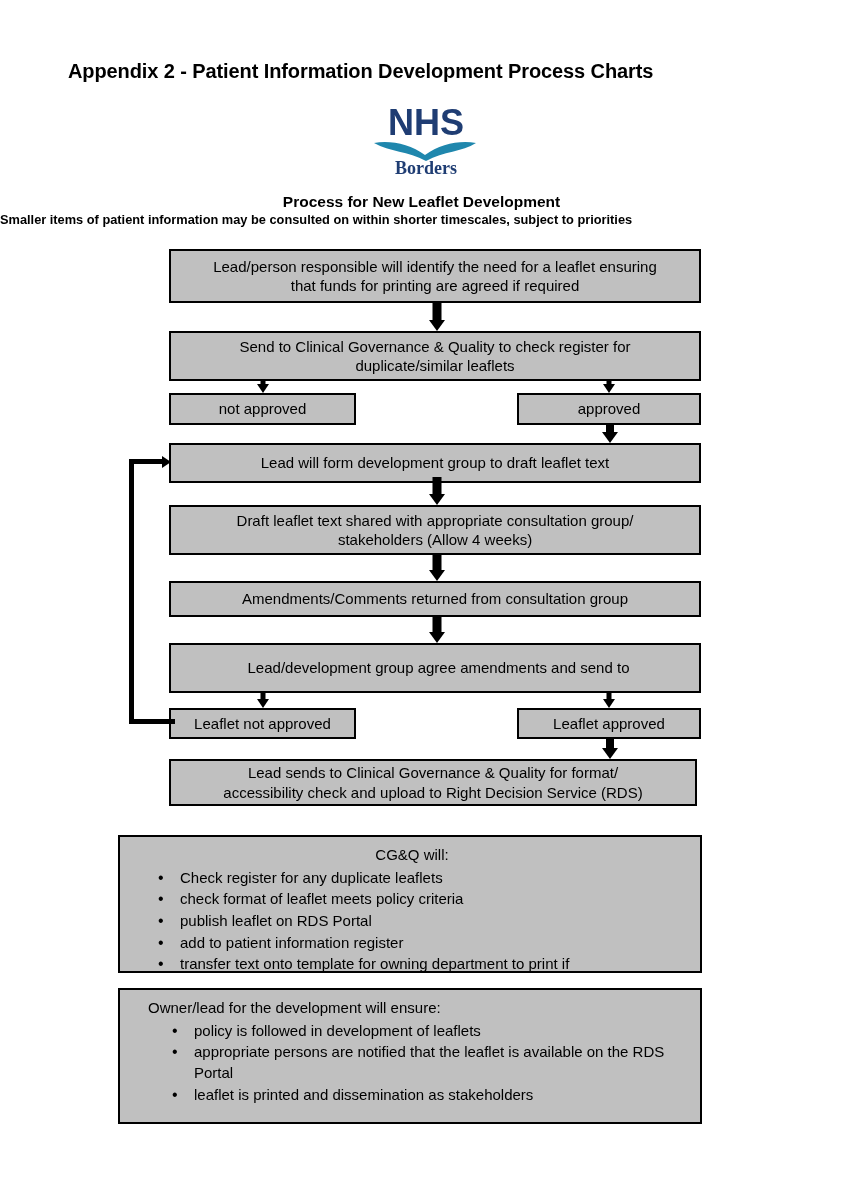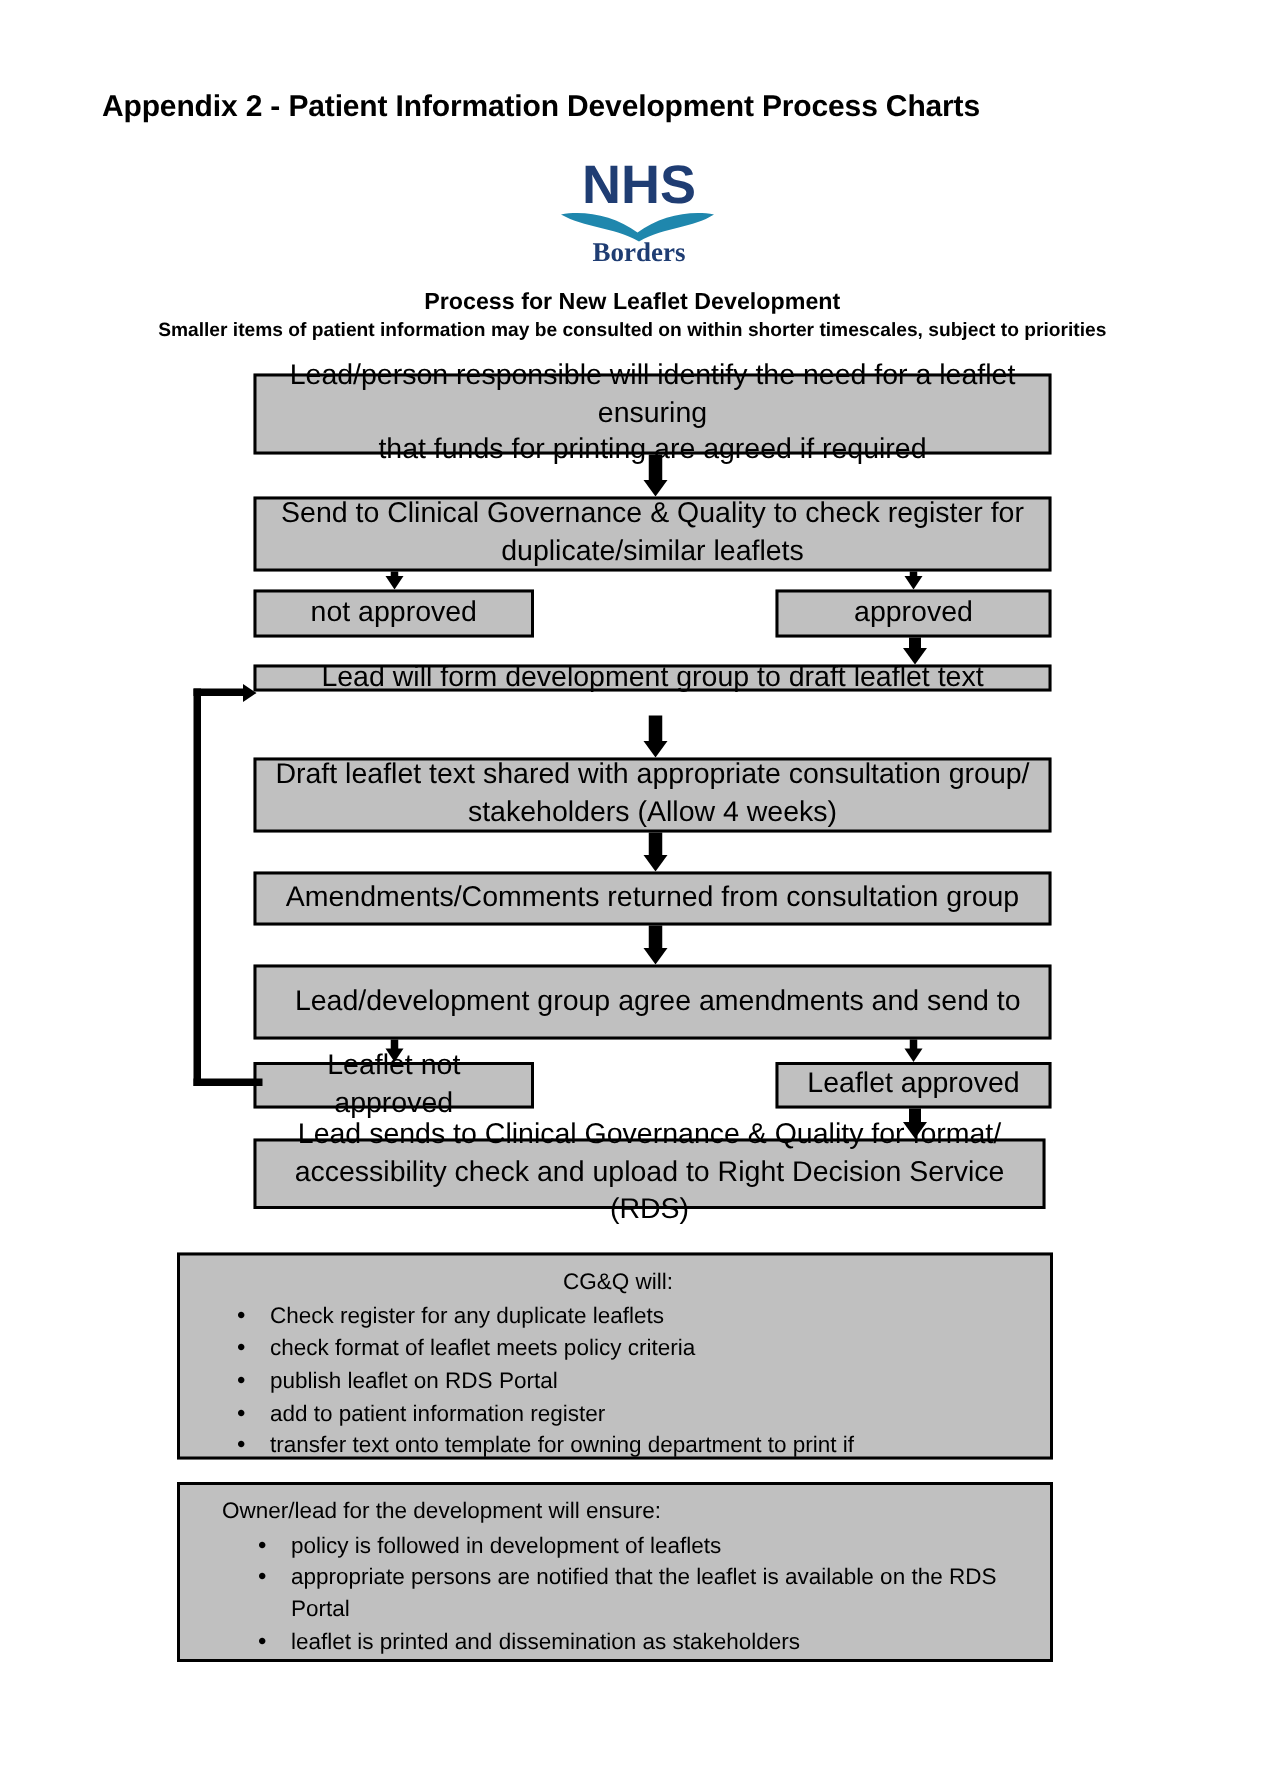--- a/index.html
+++ b/index.html
@@ -47,36 +47,36 @@
     width: 843px;
     text-align: center;
     font-size: 15.5px;
     font-weight: bold;
   }
   .process-sub {
     position: absolute;
     left: 0;
     top: 212px;
     width: 843px;
-    text-align: center;
+    text-align: left;
     font-size: 12.8px;
     font-weight: bold;
   }
 
   
   .fbox {
     position: absolute;
     box-sizing: border-box;
     background: #c0c0c0;
     border: 2px solid #000000;
     display: flex;
     align-items: center;
     justify-content: center;
     text-align: center;
-    font-size: 19px;
+    font-size: 15px;
     line-height: 1.3;
     padding: 2px 8px;
   }
   .fbox span { display: block; }
 
   
   .panel {
     position: absolute;
     box-sizing: border-box;
     background: #c0c0c0;
@@ -208,21 +208,21 @@
 
   <div class="fbox" style="left:517px; top:393px; width:184px; height:32px;">
     <span>approved</span>
   </div>
 
   <div class="arrow-v" style="left:600px; top:425px; width:20px; height:18px;">
     <div class="stem" style="width:8px; height:9px;"></div>
     <div class="head"></div>
   </div>
 
-  <div class="fbox" style="left:169px; top:443px; width:532px; height:18px;">
+  <div class="fbox" style="left:169px; top:443px; width:532px; height:40px;">
     <span>Lead will form development group to draft leaflet text</span>
   </div>
 
   <div class="arrow-v" style="left:427px; top:477px; width:20px; height:28px;">
     <div class="stem" style="width:9px; height:19px;"></div>
     <div class="head"></div>
   </div>
 
   <div class="fbox" style="left:169px; top:505px; width:532px; height:50px;">
     <div>
@@ -296,21 +296,21 @@
     <div class="panel-head-center">CG&amp;Q will:</div>
     <ul>
       <li>Check register for any duplicate leaflets</li>
       <li>check format of leaflet meets policy criteria</li>
       <li>publish leaflet on RDS Portal</li>
       <li>add to patient information register</li>
       <li>transfer text onto template for owning department to print if</li>
     </ul>
   </div>
 
-  <div class="panel" style="left:118px; top:988px; width:584px; height:120px;padding-left:28px;">
+  <div class="panel" style="left:118px; top:988px; width:584px; height:136px;padding-left:28px;">
     <div class="panel-head-left">Owner/lead for the development will ensure:</div>
     <ul>
       <li>policy is followed in development of leaflets</li>
       <li>appropriate persons are notified that the leaflet is available on the RDS Portal</li>
       <li>leaflet is printed and dissemination as stakeholders</li>
     </ul>
   </div>
 
 </div>
 

